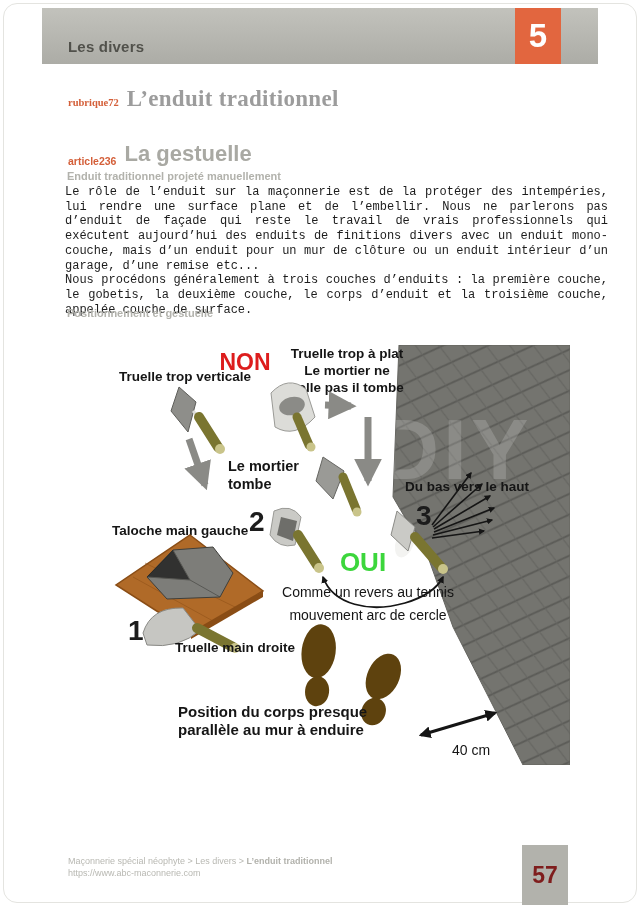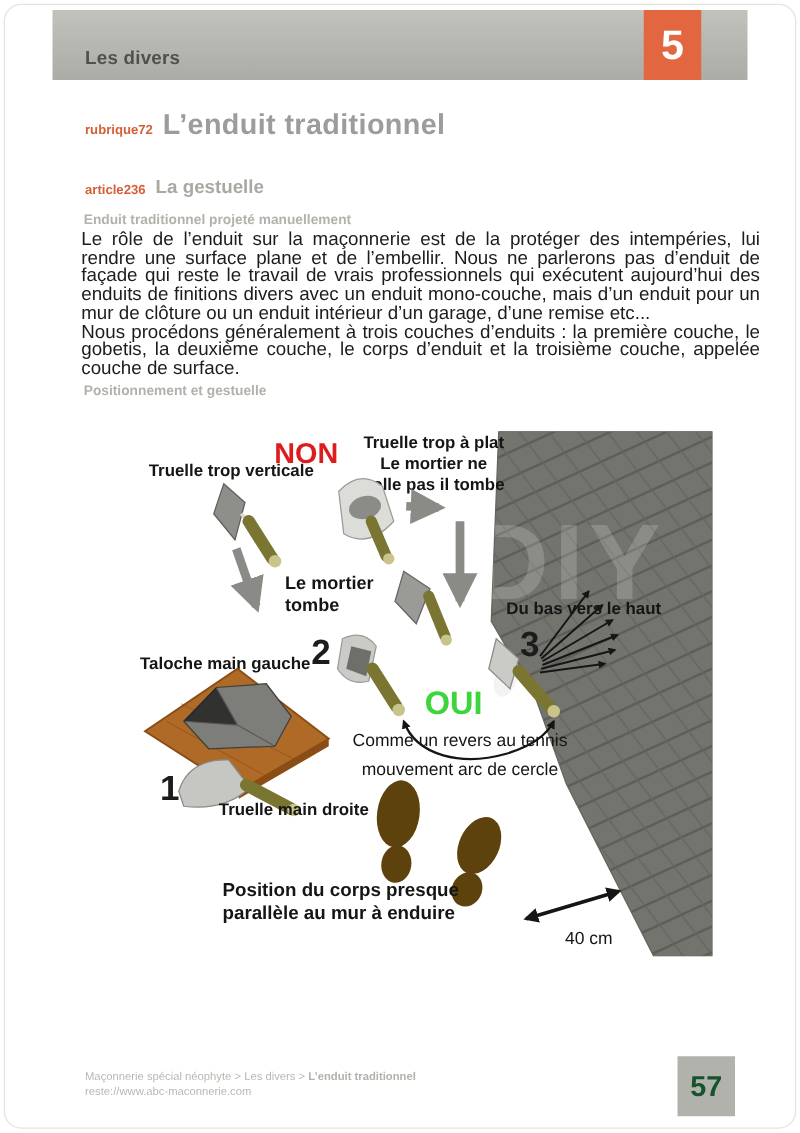--- a/index.html
+++ b/index.html
@@ -8,38 +8,38 @@
   .page-edge{position:absolute;left:3px;top:3px;right:3px;bottom:3px;
         border:1px solid #e4e4e0;border-radius:14px;pointer-events:none;}
   
   .header-bar{position:absolute;left:42px;top:8px;width:556px;height:56px;
         background:linear-gradient(#c2c2bc,#acaca6);text-align:right;}
   .header-title{position:absolute;left:26px;bottom:9px;font-size:15px;font-weight:bold;
         color:#51514b;letter-spacing:.2px;}
   .chapter-num{position:absolute;left:473px;top:0;width:46px;height:56px;background:#e2663f;
         color:#fff;font-size:33px;font-weight:bold;display:flex;align-items:center;justify-content:center;}
   
-  .rubrique-row{position:absolute;left:68px;top:86px;display:flex;align-items:baseline;gap:8px;}
+  .rubrique-row{position:absolute;left:68px;top:86px;display:flex;align-items:baseline;gap:8px;font-family:Liberation Serif, serif;}
   .id-label{font-size:10.5px;font-weight:bold;color:#d45f39;}
   .rubrique-title{font-size:23px;font-weight:bold;color:#9c9c9c;letter-spacing:.3px;margin:0;}
   .article-row{position:absolute;left:68px;top:141px;display:flex;align-items:flex-end;gap:8px;}
-  .article-title{font-size:15px;font-weight:bold;color:#a9a9a3;margin:0;}
+  .article-title{font-size:22px;font-weight:bold;color:#a9a9a3;margin:0;}
   .gray-heading{position:absolute;left:67px;font-size:11px;font-weight:bold;color:#b2b2ac;}
   .gh1{top:170px;} .gh2{top:307px;}
   
-  .body-text{position:absolute;left:65px;top:185px;width:543px;font-size:15px;
-        line-height:14.7px;color:#1c1c1c;text-align:justify;}
+  .body-text{position:absolute;left:65px;top:185px;width:543px;font-size:12px;
+        line-height:14.7px;color:#1c1c1c;text-align:justify;font-family:Liberation Mono, monospace;}
   .body-text p{margin:0;}
   
   .figure-svg{position:absolute;left:85px;top:345px;width:485px;height:420px;}
   
   .footer{position:absolute;left:68px;top:855px;font-size:9px;line-height:12px;color:#b8b8b2;}
   .footer b{font-weight:bold;color:#b2b2ac;}
-  .page-num-box{position:absolute;left:522px;top:845px;width:46px;height:48px;background:#b2b2ac;
-        color:#14532d;font-size:23px;font-weight:bold;display:flex;align-items:center;justify-content:center;margin-left:20px;}
+  .page-num-box{position:absolute;left:522px;top:845px;width:46px;height:60px;background:#b2b2ac;
+        color:#7f1d1d;font-size:23px;font-weight:bold;display:flex;align-items:center;justify-content:center;}
   text{font-family:"Liberation Sans","DejaVu Sans",sans-serif;}
 </style>
 </head>
 <body>
 
 <div class="page">
   <div class="page-edge"></div>
 
   <div class="header-bar">
     <span class="header-title">Les divers</span>
@@ -182,16 +182,16 @@
     <text x="93" y="372" font-size="15" font-weight="bold" fill="#151515">Position du corps presque</text>
     <text x="93" y="390" font-size="15" font-weight="bold" fill="#151515">parallèle au mur à enduire</text>
     <path d="M336,390 L410,368" stroke="#151515" stroke-width="3" marker-start="url(#aBlack)" marker-end="url(#aBlack)"></path>
     <text x="367" y="410" font-size="14" font-weight="500" fill="#151515">40 cm</text>
   </svg>
 
   <div class="footer">
     <div>
       <span>Maçonnerie spécial néophyte &gt; Les divers &gt; </span><b>L’enduit traditionnel</b>
     </div>
-    <div>reste://www.abc-maconnerie.com</div>
+    <div>https://www.abc-maconnerie.com</div>
   </div>
   <div class="page-num-box">57</div>
 </div>
 
 </body></html>

